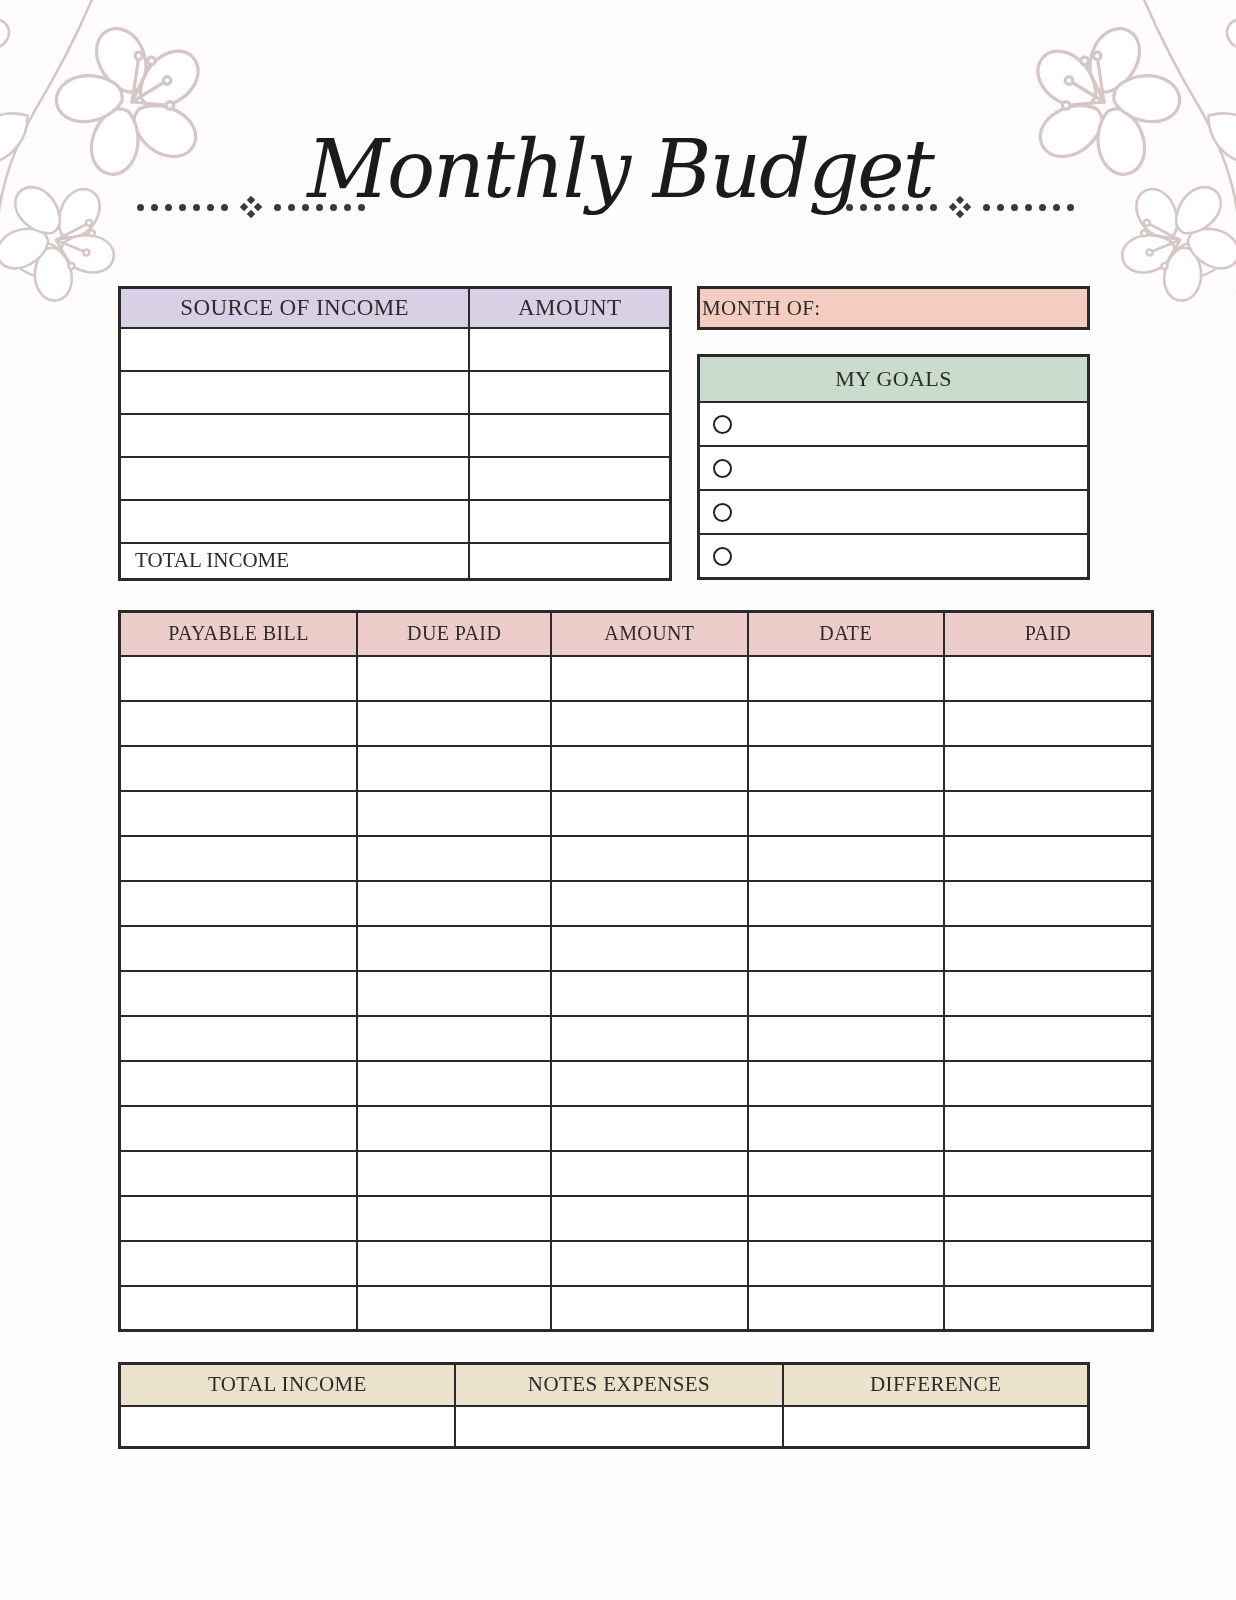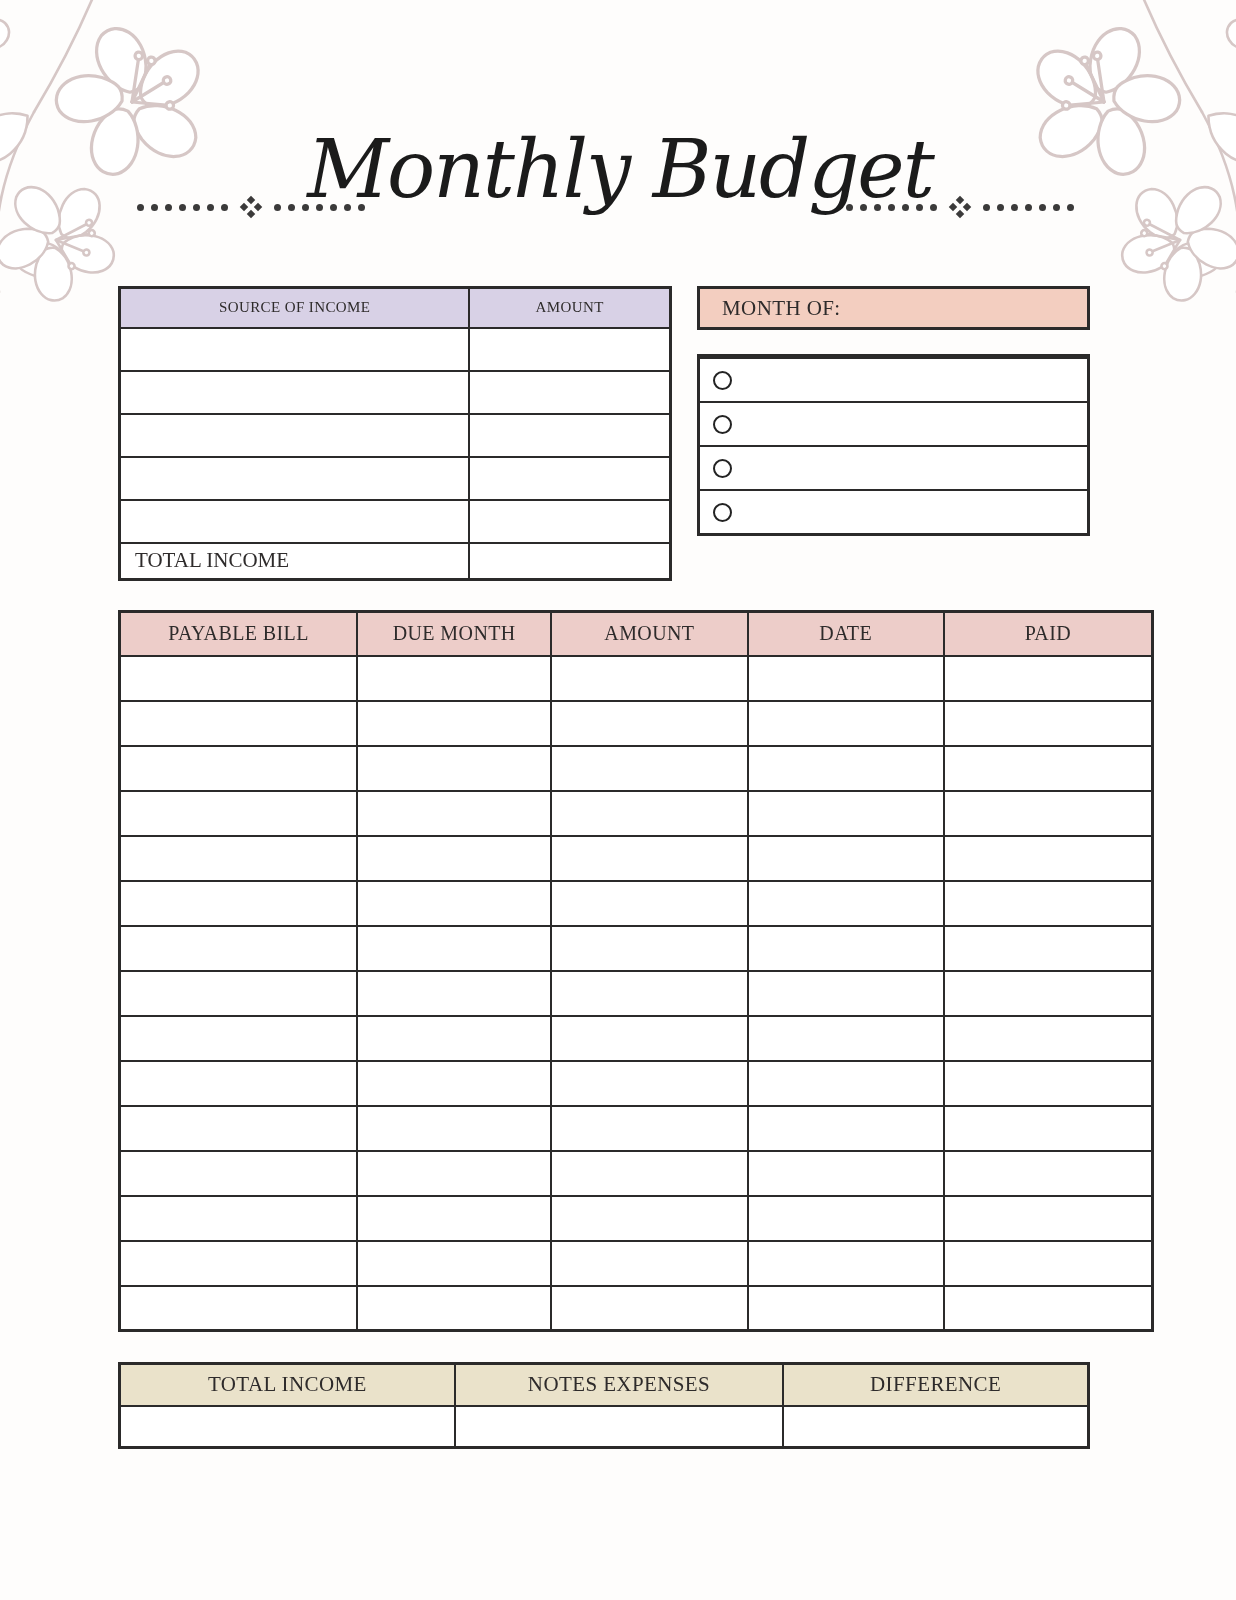--- a/index.html
+++ b/index.html
@@ -38,27 +38,27 @@
   .diamond-cluster i:nth-child(1){top:1px;left:8px;}
   .diamond-cluster i:nth-child(2){top:8px;left:1px;}
   .diamond-cluster i:nth-child(3){top:8px;left:15px;}
   .diamond-cluster i:nth-child(4){top:15px;left:8px;}
   
   table{border-collapse:collapse;table-layout:fixed;position:absolute;background:#fff;}
   th,td{border:2px solid var(--border);padding:0 10px;overflow:hidden;}
   table{border:3px solid var(--border);}
   th{font-weight:normal;letter-spacing:.4px;}
   .income-table{left:118px;top:286px;width:554px;}
-  .income-table thead th{background:var(--income-header-bg);height:40px;font-size:15px;text-align:center;}
+  .income-table thead th{background:var(--income-header-bg);height:40px;font-size:23px;text-align:center;}
   .income-table tbody td{height:43px;}
   .income-table tr.total-row td{height:37px;font-size:21px;text-align:left;padding-left:14px;}
   .month-box{
     position:absolute;left:697px;top:286px;width:393px;height:44px;
     background:var(--month-bg);border:3px solid var(--border);
-    display:flex;align-items:center;padding-left:22px;font-size:21px;letter-spacing:.4px;
+    display:flex;align-items:center;padding-left:2px;font-size:21px;letter-spacing:.4px;
   }
   .goals-box{position:absolute;left:697px;top:354px;width:393px;border:3px solid var(--border);background:#fff;}
   .goals-header{background:var(--goals-bg);height:44px;display:flex;align-items:center;justify-content:center;font-size:22px;letter-spacing:.4px;}
   .goal-row{height:44px;border-top:2px solid var(--border);display:flex;align-items:center;background:#fff;}
   .goal-circle{width:19px;height:19px;border:2px solid #232323;border-radius:50%;margin-left:13px;flex:0 0 auto;background:#fff;}
   .expenses-table{left:118px;top:610px;width:1036px;}
   .expenses-table thead th{background:var(--expenses-bg);height:44px;font-size:20px;text-align:center;}
   .expenses-table tbody td{height:45px;}
   .summary-table{left:118px;top:1362px;width:972px;}
   .summary-table thead th{background:var(--summary-bg);height:42px;font-size:21px;text-align:center;}
@@ -196,20 +196,23 @@
         <td></td>
       </tr>
     </tbody>
 </table>
 
 <div class="month-box">
   <span>MONTH OF:</span>
 </div>
 
 <div class="goals-box">
+  <div class="goals-header">
+    <span>MY GOALS</span>
+  </div>
   <div>
       <div class="goal-row">
         <span class="goal-circle"></span>
       </div>
       <div class="goal-row">
         <span class="goal-circle"></span>
       </div>
       <div class="goal-row">
         <span class="goal-circle"></span>
       </div>
@@ -223,21 +226,21 @@
   <colgroup>
     <col style="width:23%">
       <col style="width:18.8%">
       <col style="width:19%">
       <col style="width:19%">
       <col style="width:20.2%">
   </colgroup>
   <thead>
       <tr>
         <th>PAYABLE BILL</th>
-        <th>DUE MONTH</th>
+        <th>DUE PAID</th>
         <th>AMOUNT</th>
         <th>DATE</th>
         <th>PAID</th>
       </tr>
     </thead>
   <tbody>
       <tr>
         <td></td>
         <td></td>
         <td></td>

